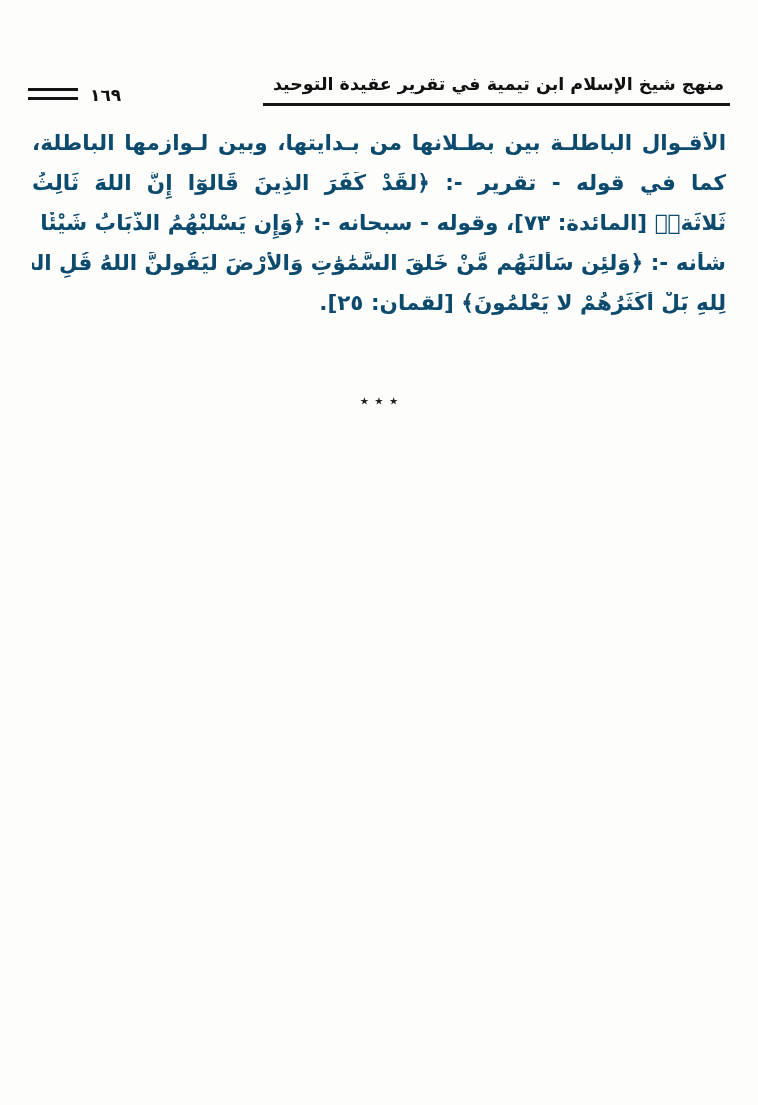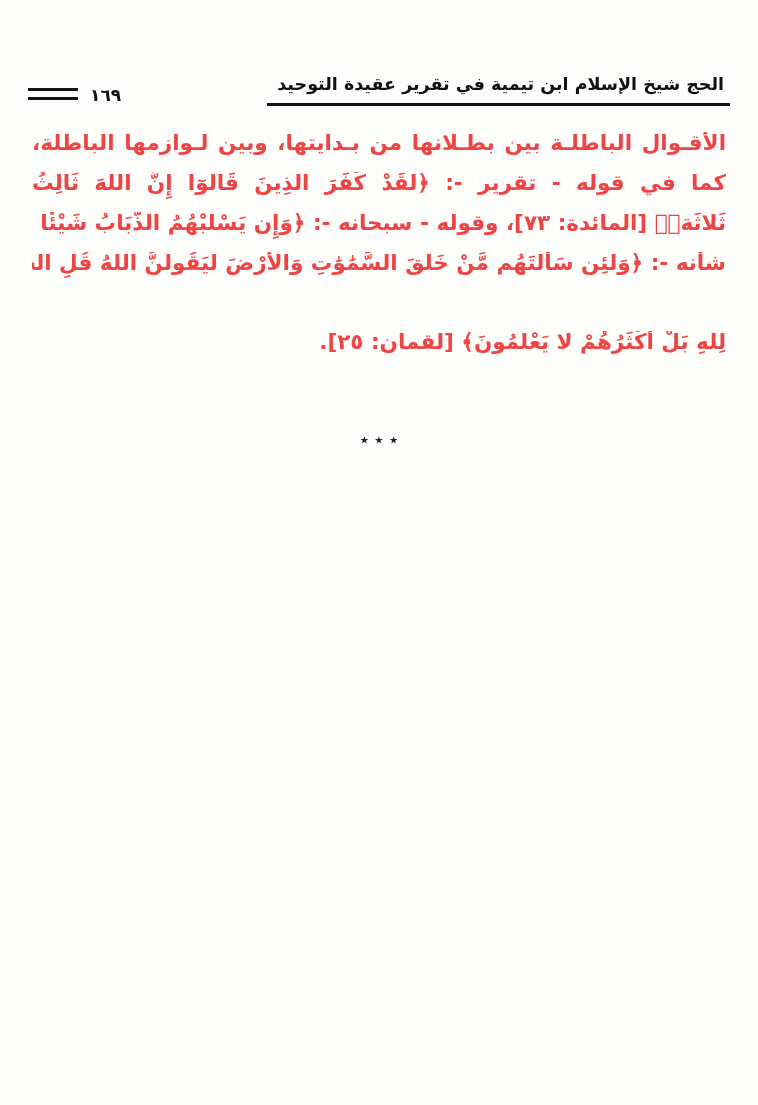--- a/index.html
+++ b/index.html
@@ -50,52 +50,51 @@
     height: 6px;
     border-top: 3.5px solid #151515;
     border-bottom: 3.5px solid #151515;
     margin-bottom: 6px;
   }
   
   .body-text {
     padding: 26px 32px 0 32px;
     font-size: 21.5px;
     font-weight: 600;
-    color: #ef4444;
+    color: #0c4a6e;
   }
   .text-line {
     text-align: justify;
     text-align-last: justify;
     line-height: 1.0;
     height: 40px;
     overflow: hidden;
     white-space: nowrap;
   }
   .text-line.last-line {
     text-align: right;
     text-align-last: right;
-    margin-top: 39px;
   }
   
   .ornament-row {
     margin-top: 58px;
     text-align: center;
     font-size: 17px;
     letter-spacing: 14px;
     color: #222;
   }
 </style>
 </head>
 <body>
 
 <div class="page">
 
   <div class="header">
     <div class="title-wrap">
-      <h1 class="book-title">الحج شيخ الإسلام ابن تيمية في تقرير عقيدة التوحيد</h1>
+      <h1 class="book-title">منهج شيخ الإسلام ابن تيمية في تقرير عقيدة التوحيد</h1>
     </div>
     <div class="header-spacer"></div>
     <span class="page-number">١٦٩</span>
     <span class="double-rule"></span>
   </div>
 
   <div class="body-text">
     <div class="text-line">الأقـوال الباطلـة بين بطـلانها من بـدايتها، وبين لـوازمها الباطلة،</div>
     <div class="text-line">كما في قوله - تقرير -: ﴿لَقَدْ كَفَرَ الَّذِينَ قَالُوٓاْ إِنَّ اللَّهَ ثَالِثُ</div>
     <div class="text-line">ثَلَاثَةٖ﴾ [المائدة: ٧٣]، وقوله - سبحانه -: ﴿وَإِن يَسْلُبْهُمُ الذُّبَابُ شَيْئٗا لَّا</div>

